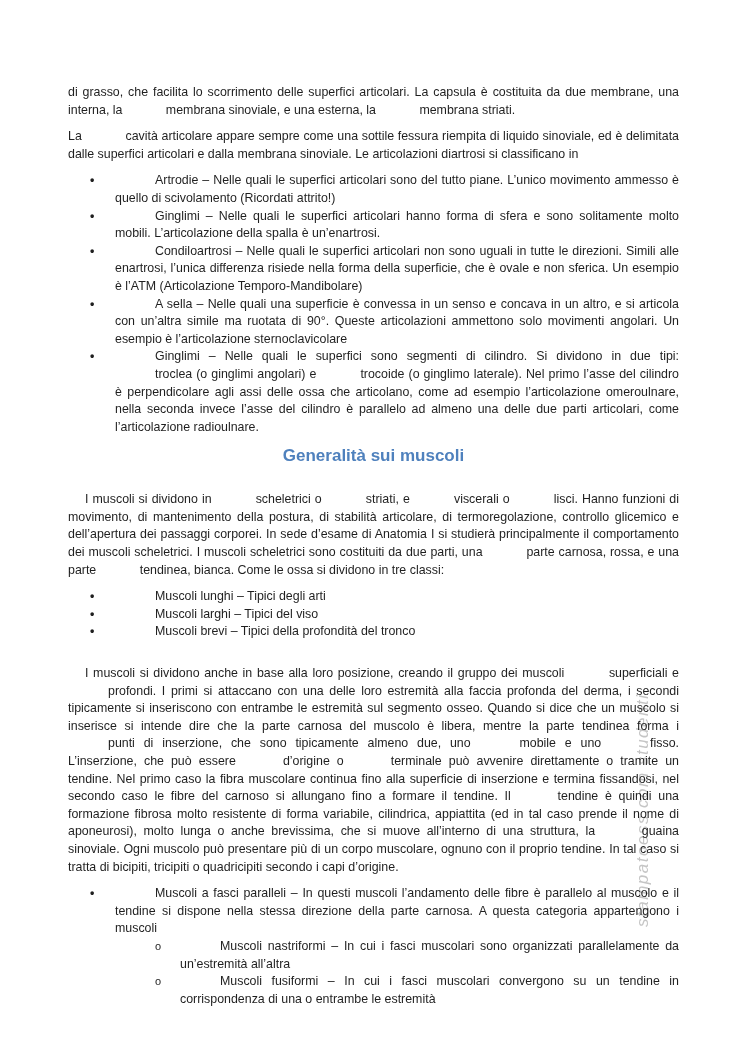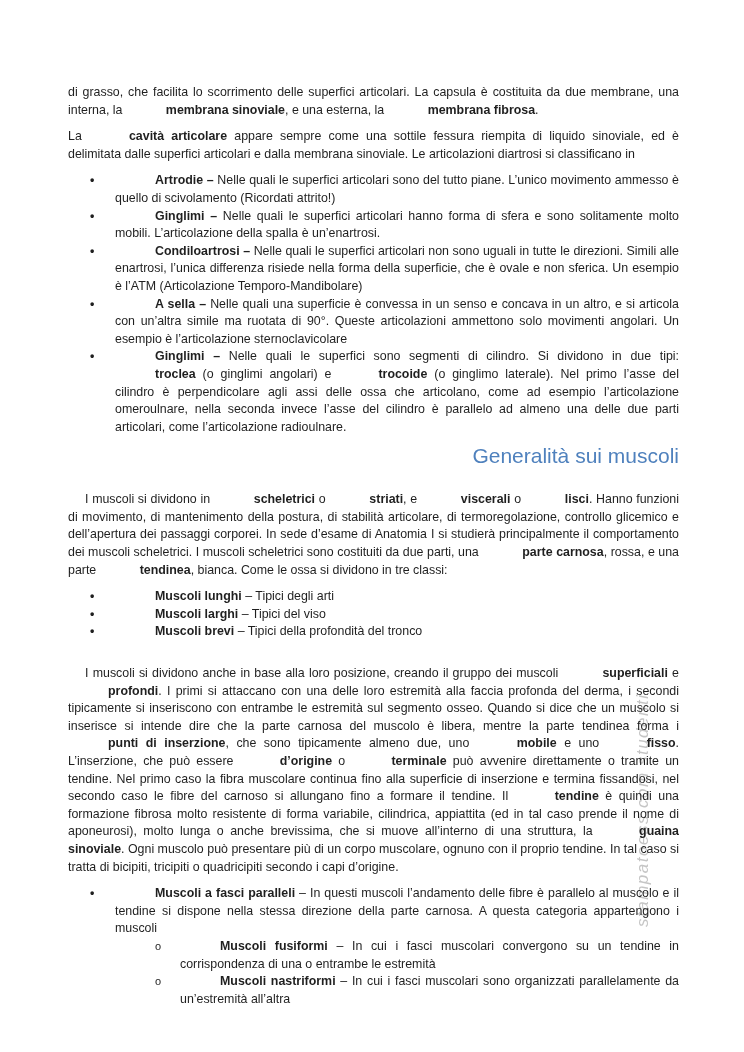--- a/index.html
+++ b/index.html
@@ -56,27 +56,27 @@
   .doc-body li.l2 {
     padding-left: 112px;
   }
   .doc-body li.l2::before {
     content: "o";
     position: absolute;
     left: 87px;
     font-size: 11px;
   }
   .section-heading {
-    text-align: right;
-    font-size: 21px;
+    text-align: center;
+    font-size: 17px;
     line-height: 22px;
-    font-weight: 400;
+    font-weight: 700;
     margin: 3px 0 7px 0;
   }
-  b { font-weight: bold; padding-left: 40px; }
+  b { font-weight: normal; padding-left: 40px; }
   .watermark {
     position: absolute;
     left: 633px;
     top: 495px;
     height: 432px;
     writing-mode: vertical-rl;
     transform: rotate(180deg);
     font-family: "Liberation Sans", sans-serif;
     font-style: italic;
     font-size: 17px;
@@ -86,36 +86,36 @@
     z-index: 0;
     user-select: none;
   }
 </style>
 </head>
 <body>
 
 <div class="page">
   <div class="watermark">stampatoess.com studenti</div>
   <div class="doc-body" style="color: rgb(31, 31, 31);">
-      <p>di grasso, che facilita lo scorrimento delle superfici articolari. La capsula è costituita da due membrane, una interna, la <b>membrana sinoviale</b>, e una esterna, la <b>membrana fibrosa</b>.</p>
+      <p>di grasso, che facilita lo scorrimento delle superfici articolari. La capsula è costituita da due membrane, una interna, la <b>membrana sinoviale</b>, e una esterna, la <b>membrana striati</b>.</p>
       <p>La <b>cavità articolare</b> appare sempre come una sottile fessura riempita di liquido sinoviale, ed è delimitata dalle superfici articolari e dalla membrana sinoviale. Le articolazioni diartrosi si classificano in</p>
       <ul>
         <li class="l1"><b>Artrodie – </b>Nelle quali le superfici articolari sono del tutto piane. L’unico movimento ammesso è quello di scivolamento (Ricordati attrito!)</li>
         <li class="l1"><b>Ginglimi – </b>Nelle quali le superfici articolari hanno forma di sfera e sono solitamente molto mobili. L’articolazione della spalla è un’enartrosi.</li>
         <li class="l1"><b>Condiloartrosi – </b>Nelle quali le superfici articolari non sono uguali in tutte le direzioni. Simili alle enartrosi, l’unica differenza risiede nella forma della superficie, che è ovale e non sferica. Un esempio è l’ATM (Articolazione Temporo-Mandibolare)</li>
         <li class="l1"><b>A sella – </b>Nelle quali una superficie è convessa in un senso e concava in un altro, e si articola con un’altra simile ma ruotata di 90°. Queste articolazioni ammettono solo movimenti angolari. Un esempio è l’articolazione sternoclavicolare</li>
         <li class="l1"><b>Ginglimi – </b>Nelle quali le superfici sono segmenti di cilindro. Si dividono in due tipi: <b>troclea</b> (o ginglimi angolari) e <b>trocoide</b> (o ginglimo laterale). Nel primo l’asse del cilindro è perpendicolare agli assi delle ossa che articolano, come ad esempio l’articolazione omeroulnare, nella seconda invece l’asse del cilindro è parallelo ad almeno una delle due parti articolari, come l’articolazione radioulnare.</li>
       </ul>
       <div class="section-heading" style="color: rgb(79, 129, 189);">Generalità sui muscoli</div>
       <p class="indent">I muscoli si dividono in <b>scheletrici</b> o <b>striati</b>, e <b>viscerali</b> o <b>lisci</b>. Hanno funzioni di movimento, di mantenimento della postura, di stabilità articolare, di termoregolazione, controllo glicemico e dell’apertura dei passaggi corporei. In sede d’esame di Anatomia I si studierà principalmente il comportamento dei muscoli scheletrici. I muscoli scheletrici sono costituiti da due parti, una <b>parte carnosa</b>, rossa, e una parte <b>tendinea</b>, bianca. Come le ossa si dividono in tre classi:</p>
       <ul>
         <li class="l1"><b>Muscoli lunghi</b> – Tipici degli arti</li>
         <li class="l1"><b>Muscoli larghi</b> – Tipici del viso</li>
         <li class="l1"><b>Muscoli brevi</b> – Tipici della profondità del tronco</li>
       </ul>
       <p class="indent">I muscoli si dividono anche in base alla loro posizione, creando il gruppo dei muscoli <b>superficiali</b> e <b>profondi</b>. I primi si attaccano con una delle loro estremità alla faccia profonda del derma, i secondi tipicamente si inseriscono con entrambe le estremità sul segmento osseo. Quando si dice che un muscolo si inserisce si intende dire che la parte carnosa del muscolo è libera, mentre la parte tendinea forma i <b>punti di inserzione</b>, che sono tipicamente almeno due, uno <b>mobile</b> e uno <b>fisso</b>. L’inserzione, che può essere <b>d’origine</b> o <b>terminale</b> può avvenire direttamente o tramite un tendine. Nel primo caso la fibra muscolare continua fino alla superficie di inserzione e termina fissandosi, nel secondo caso le fibre del carnoso si allungano fino a formare il tendine. Il <b>tendine</b> è quindi una formazione fibrosa molto resistente di forma variabile, cilindrica, appiattita (ed in tal caso prende il nome di aponeurosi), molto lunga o anche brevissima, che si muove all’interno di una struttura, la <b>guaina sinoviale</b>. Ogni muscolo può presentare più di un corpo muscolare, ognuno con il proprio tendine. In tal caso si tratta di bicipiti, tricipiti o quadricipiti secondo i capi d’origine.</p>
       <ul>
         <li class="l1"><b>Muscoli a fasci paralleli</b> – In questi muscoli l’andamento delle fibre è parallelo al muscolo e il tendine si dispone nella stessa direzione della parte carnosa. A questa categoria appartengono i muscoli</li>
+        <li class="l2"><b>Muscoli nastriformi</b> – In cui i fasci muscolari sono organizzati parallelamente da un’estremità all’altra</li>
         <li class="l2"><b>Muscoli fusiformi</b> – In cui i fasci muscolari convergono su un tendine in corrispondenza di una o entrambe le estremità</li>
-        <li class="l2"><b>Muscoli nastriformi</b> – In cui i fasci muscolari sono organizzati parallelamente da un’estremità all’altra</li>
       </ul>
     </div>
 </div>
 
 </body></html>

